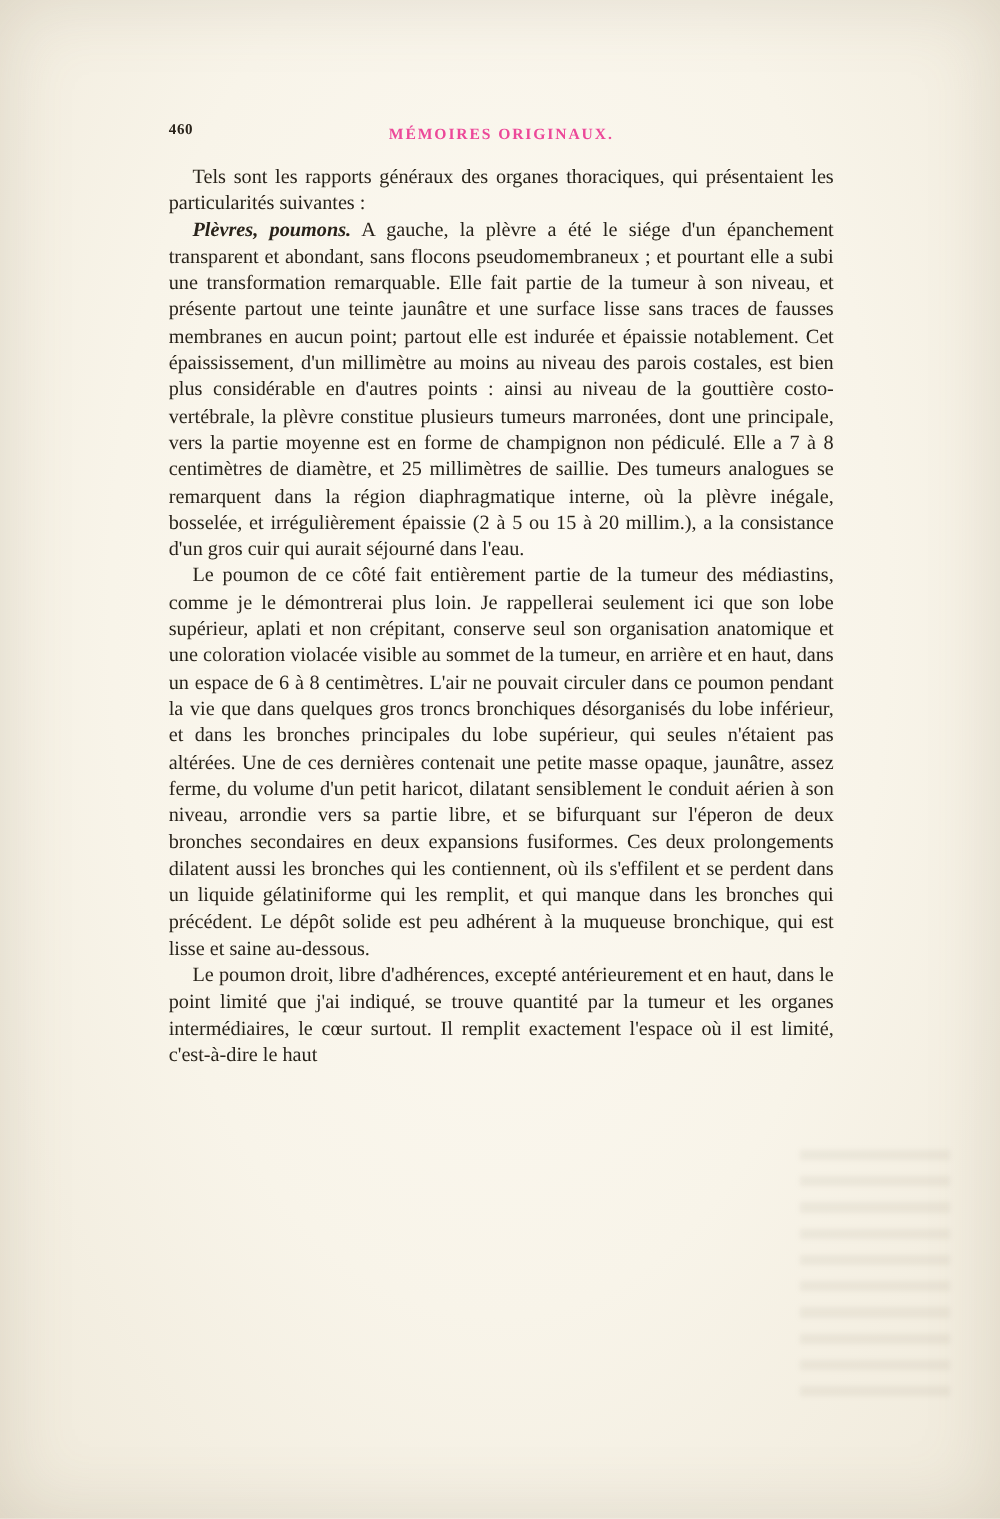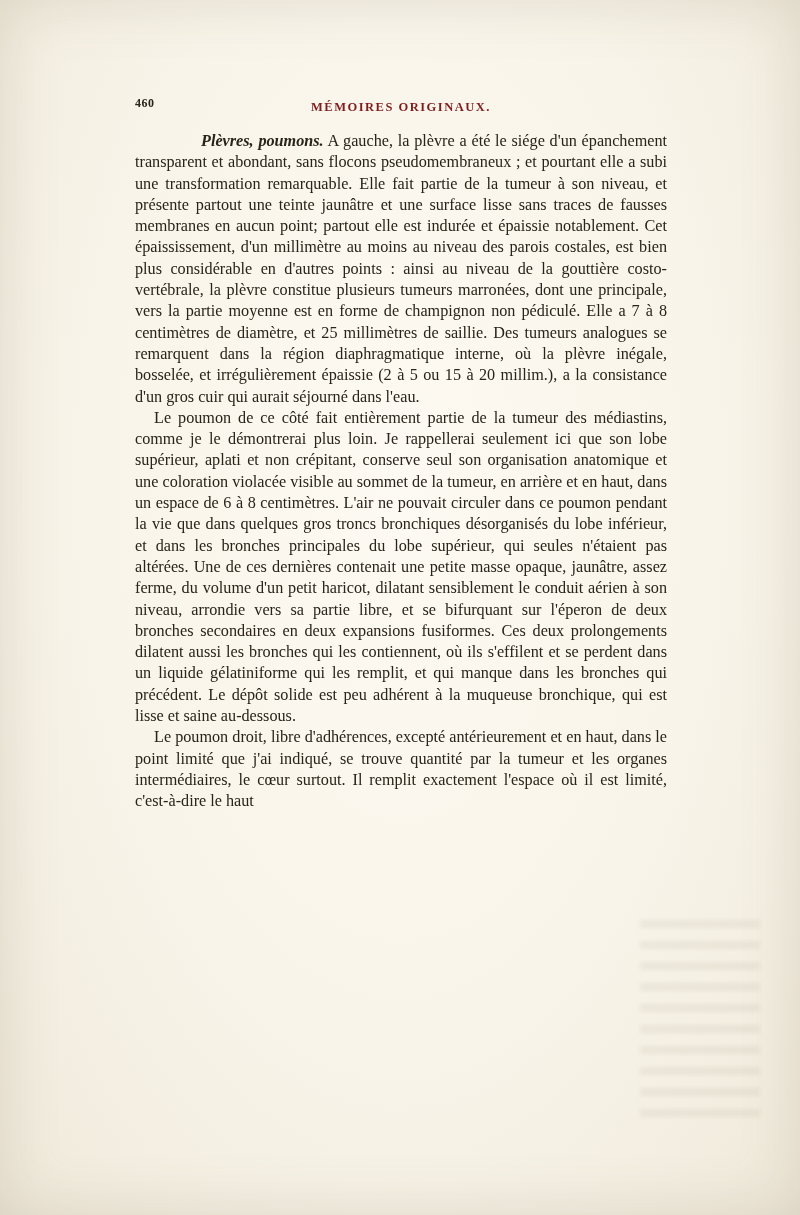--- a/index.html
+++ b/index.html
@@ -38,41 +38,40 @@
   }
   .running-header {
     position: absolute;
     left: 0;
     right: 0;
     top: 4px;
     text-align: center;
     font-size: 12.5px;
     font-weight: bold;
     letter-spacing: 1.5px;
-    color: #7f1d1d;
+    color: #ec4899;
   }
   .text-block {
     position: absolute;
     top: 131px;
     left: 135px;
     width: 532px;
     text-align: justify;
     font-size: 16.2px;
     line-height: 21.3px;
     hyphens: auto;
     -webkit-hyphens: auto;
   }
   .para {
     margin: 0;
     text-indent: 19px;
   }
   .para em {
     font-style: italic;
     font-weight: bold;
-    margin-left: 47px;
   }
   
   .ghosting {
     position: absolute;
     right: 40px;
     top: 920px;
     width: 120px;
     height: 200px;
     background:
       repeating-linear-gradient(
@@ -87,18 +86,19 @@
 </style>
 </head>
 <body>
 
 <div class="page">
   <header class="page-header">
     <span class="page-number">460</span>
     <span class="running-header">MÉMOIRES ORIGINAUX.</span>
   </header>
   <main class="text-block">
+      <p class="para">Tels sont les rapports généraux des organes thoraciques, qui présentaient les particularités suivantes :</p>
       <p class="para"><em>Plèvres, poumons.</em> A gauche, la plèvre a été le siége d'un épanchement transparent et abondant, sans flocons pseudomembraneux ; et pourtant elle a subi une transformation remarquable. Elle fait partie de la tumeur à son niveau, et présente partout une teinte jaunâtre et une surface lisse sans traces de fausses membranes en aucun point; partout elle est indurée et épaissie notablement. Cet épaississement, d'un millimètre au moins au niveau des parois costales, est bien plus considérable en d'autres points : ainsi au niveau de la gouttière costo-vertébrale, la plèvre constitue plusieurs tumeurs marronées, dont une principale, vers la partie moyenne est en forme de champignon non pédiculé. Elle a 7 à 8 centimètres de diamètre, et 25 millimètres de saillie. Des tumeurs analogues se remarquent dans la région diaphragmatique interne, où la plèvre inégale, bosselée, et irrégulièrement épaissie (2 à 5 ou 15 à 20 millim.), a la consistance d'un gros cuir qui aurait séjourné dans l'eau.</p>
       <p class="para">Le poumon de ce côté fait entièrement partie de la tumeur des médiastins, comme je le démontrerai plus loin. Je rappellerai seulement ici que son lobe supérieur, aplati et non crépitant, conserve seul son organisation anatomique et une coloration violacée visible au sommet de la tumeur, en arrière et en haut, dans un espace de 6 à 8 centimètres. L'air ne pouvait circuler dans ce poumon pendant la vie que dans quelques gros troncs bronchiques désorganisés du lobe inférieur, et dans les bronches principales du lobe supérieur, qui seules n'étaient pas altérées. Une de ces dernières contenait une petite masse opaque, jaunâtre, assez ferme, du volume d'un petit haricot, dilatant sensiblement le conduit aérien à son niveau, arrondie vers sa partie libre, et se bifurquant sur l'éperon de deux bronches secondaires en deux expansions fusiformes. Ces deux prolongements dilatent aussi les bronches qui les contiennent, où ils s'effilent et se perdent dans un liquide gélatiniforme qui les remplit, et qui manque dans les bronches qui précédent. Le dépôt solide est peu adhérent à la muqueuse bronchique, qui est lisse et saine au-dessous.</p>
       <p class="para">Le poumon droit, libre d'adhérences, excepté antérieurement et en haut, dans le point limité que j'ai indiqué, se trouve quantité par la tumeur et les organes intermédiaires, le cœur surtout. Il remplit exactement l'espace où il est limité, c'est-à-dire le haut</p>
     </main>
   <div class="ghosting"></div>
 </div>
 
 </body></html>

